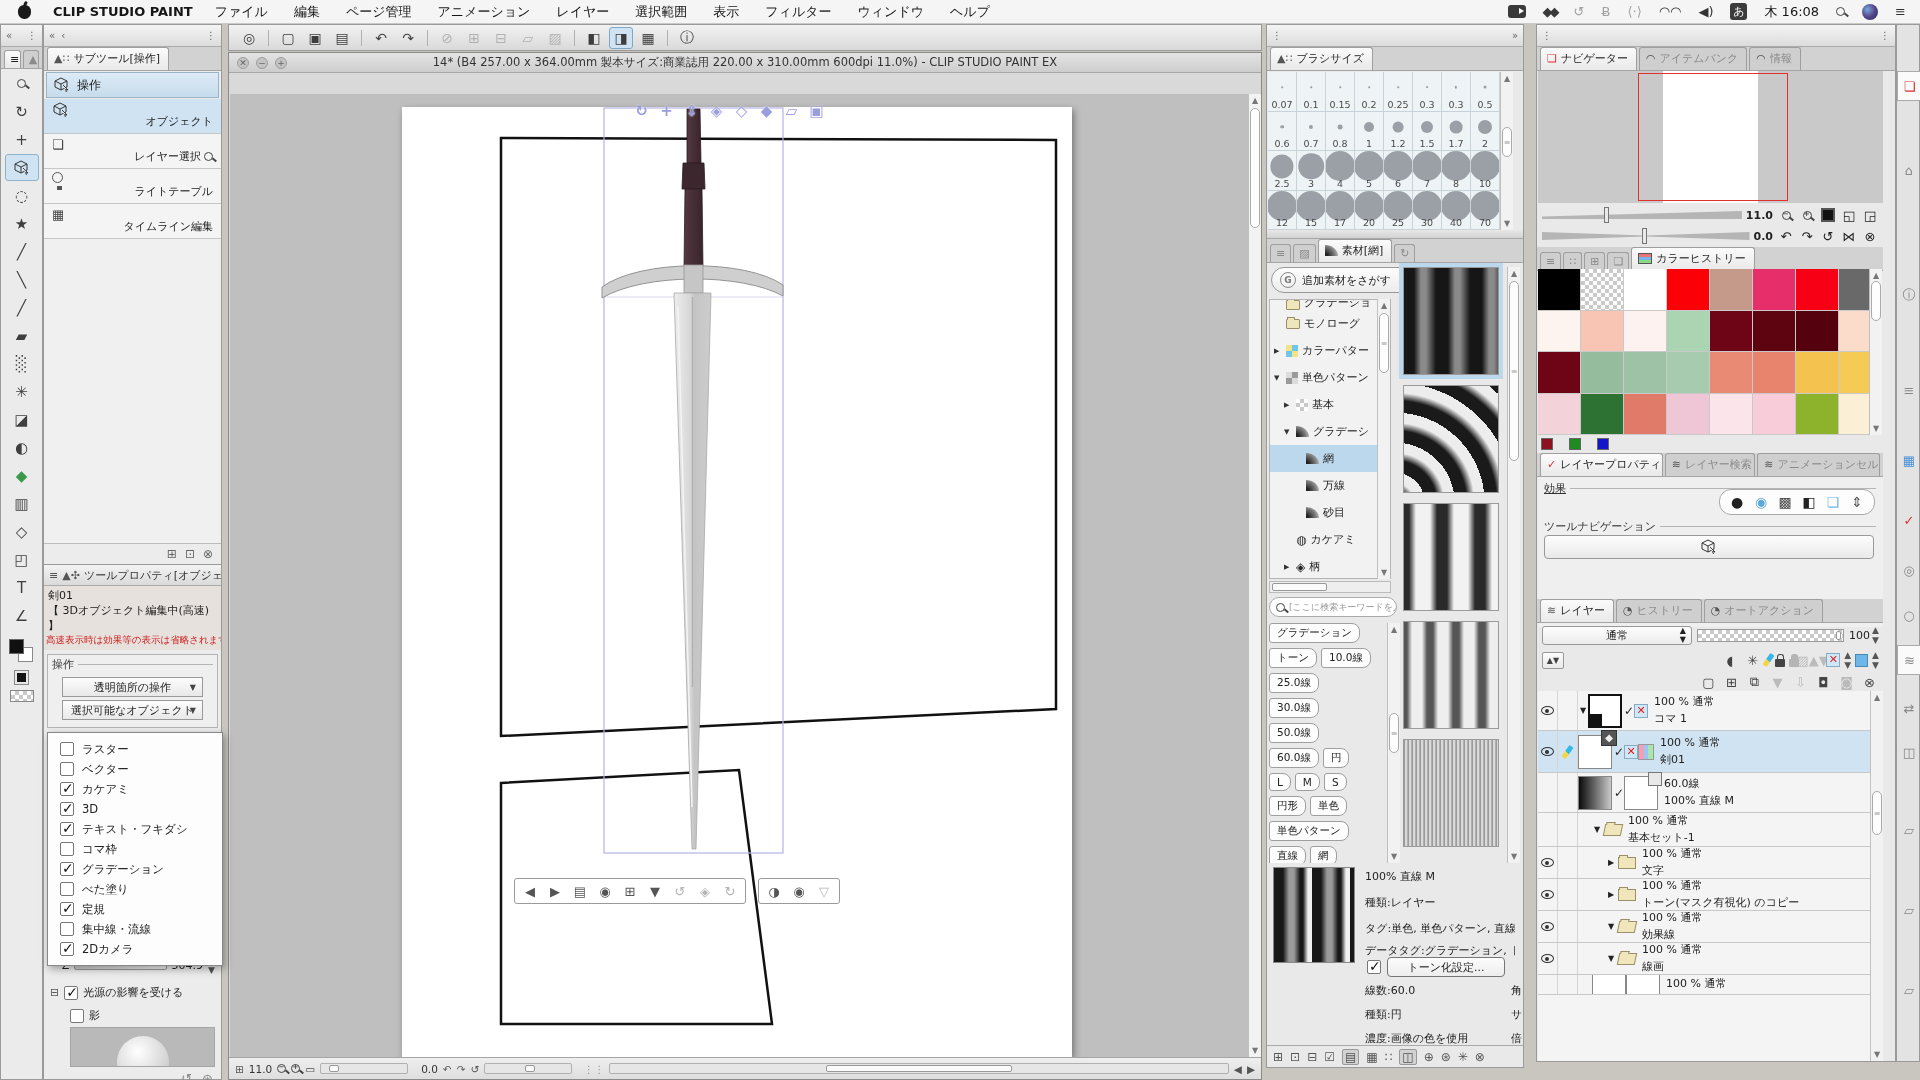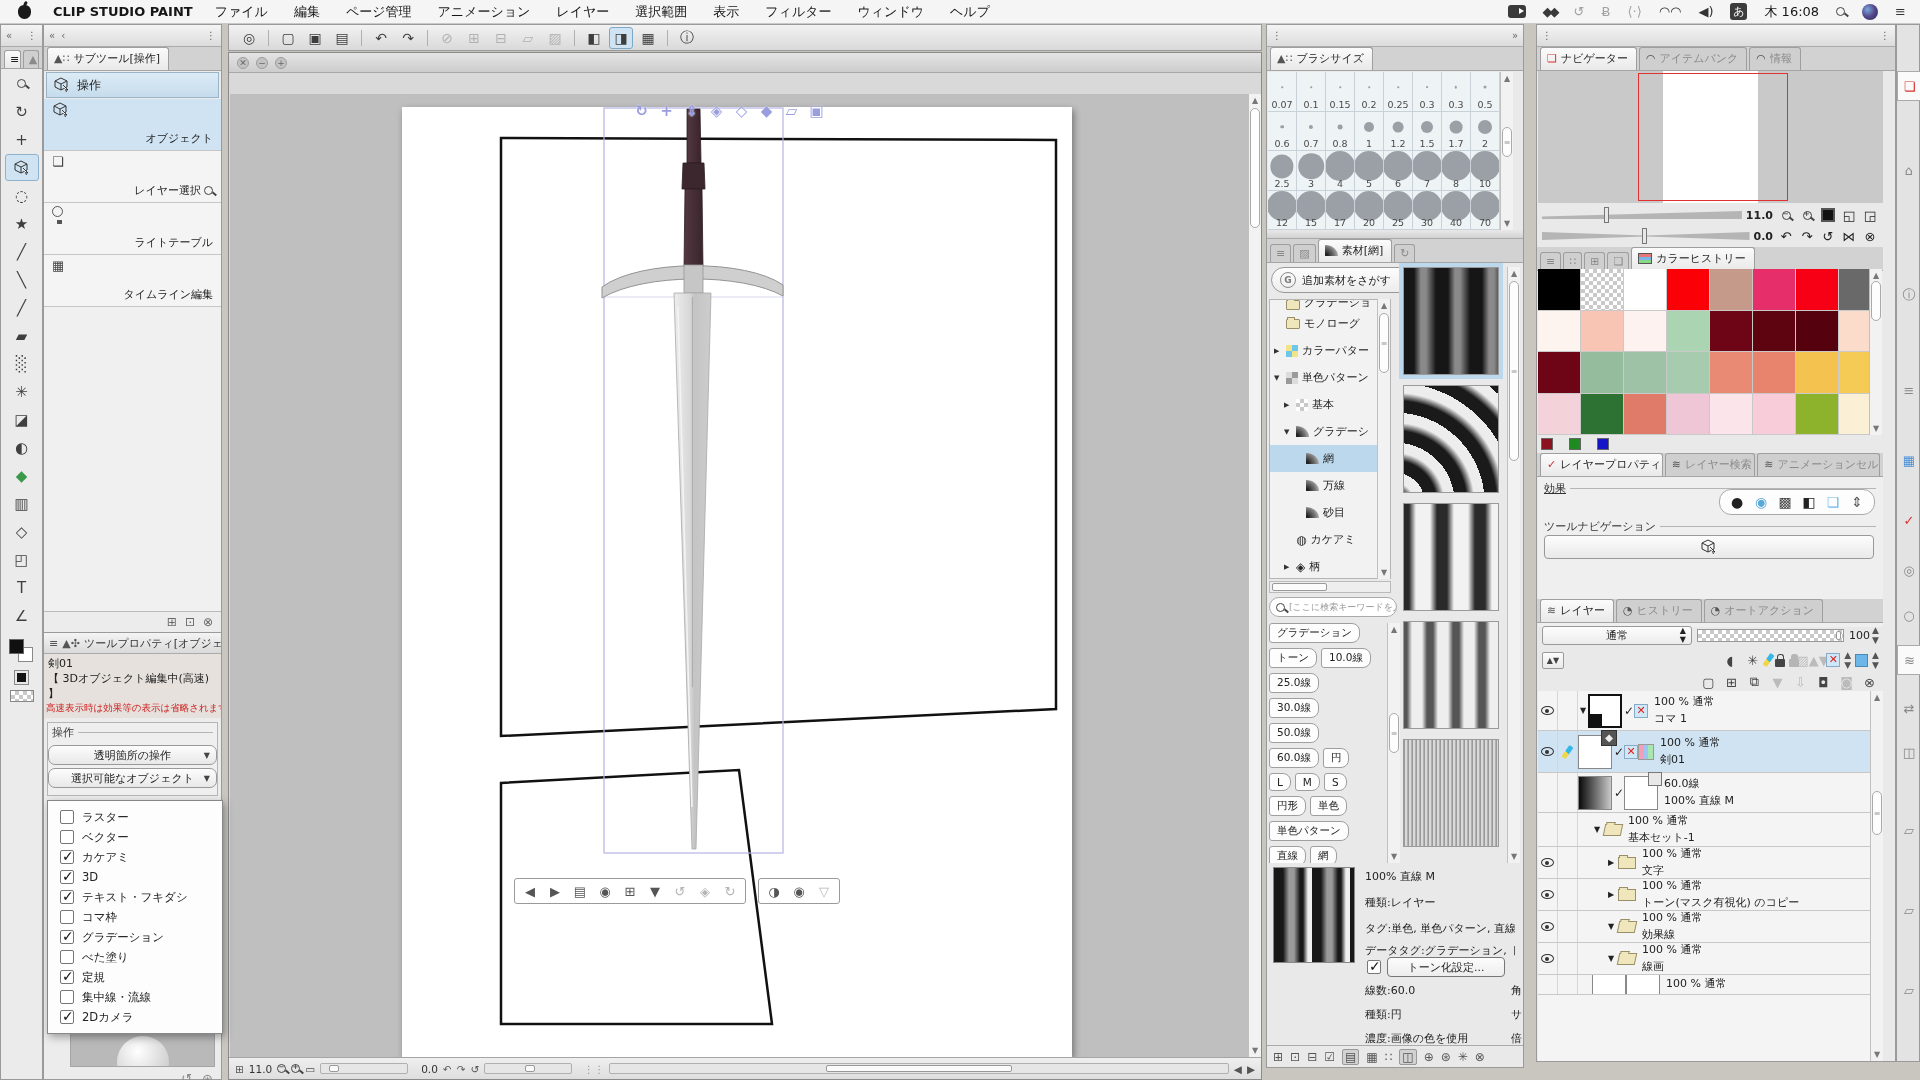--- a/index.html
+++ b/index.html
@@ -54,41 +54,41 @@
 .chip-w { position:absolute; left:11px; top:10px; width:15px; height:15px; background:#fff; border:1px solid #888; }
 .chip-sub { width:13px; height:13px; margin:4px auto 0; background:#141414; border:2px solid #e8e8e8; outline:1px solid #888; }
 .checker { background-image:linear-gradient(45deg,#c9c9c9 25%,transparent 25%,transparent 75%,#c9c9c9 75%),
   linear-gradient(45deg,#c9c9c9 25%,transparent 25%,transparent 75%,#c9c9c9 75%); background-size:8px 8px; background-position:0 0,4px 4px; background-color:#fff; }
 .chip-trans { width:24px; height:12px; margin:6px auto 0; border:1px solid #888; }
 
 
 #subtool { left:43px; top:0; width:179px; height:1056px; background:#ececec; }
 .st-group { height:26px; background:linear-gradient(#dcebf6,#c6dcec); border:1px solid #9ab4c6; margin:1px 2px;
   display:flex; align-items:center; gap:6px; padding:0 6px; font-size:12px; }
-.st-item { height:52px; border-bottom:1px solid #c6c6c6; position:relative; background:#f4f4f4; }
+.st-item { height:35px; border-bottom:1px solid #c6c6c6; position:relative; background:#f4f4f4; }
 .st-item.sel { background:#cfe3f2; }
 .st-item .st-ic { position:absolute; left:8px; top:3px; }
 .st-item .st-label { position:absolute; right:8px; bottom:4px; font-size:11px; color:#222; display:flex; gap:3px; align-items:center; }
 #st-empty { background:#f0f0f0; border-bottom:1px solid #bbb; }
 .st-foot { display:flex; justify-content:flex-end; gap:8px; padding:3px 8px; color:#666; font-size:12px; }
 
 
 .cube { position:relative; width:18px; height:16px; }
 .cube svg { display:block; }
 
 
 #toolprop-title { display:flex; align-items:center; gap:4px; height:22px; background:linear-gradient(#f4f4f4,#dadada);
   border-top:1px solid #9a9a9a; border-bottom:1px solid #ababab; padding:0 5px; font-size:11px; color:#333; white-space:nowrap; overflow:hidden; }
 #tp-target { background:#e6e1dc; padding:2px 4px 0; font-size:11px; }
 #tp-mode { background:#e6e1dc; padding:0 4px; font-size:11px; }
 #tp-warning { background:#e6e1dc; padding:1px 2px 3px; font-size:9.5px; color:#cc2222; white-space:nowrap; overflow:hidden; }
 .fieldset-label { display:flex; align-items:center; gap:4px; font-size:11px; color:#333; padding:2px 4px; }
 .fieldset-label::after { content:""; flex:1; border-top:1px solid #b5b5b5; }
-.dd-btn { display:flex; align-items:center; justify-content:center; gap:6px; height:20px; margin:3px 0;
-  background:linear-gradient(#fdfdfd,#e8e8e8); border:1px solid #999; border-radius:7px; font-size:11px; position:relative; }
+.dd-btn { display:flex; align-items:center; justify-content:center; gap:6px; height:20px; margin:3px 14px;
+  background:linear-gradient(#fdfdfd,#e8e8e8); border:1px solid #999; border-radius:0; font-size:11px; position:relative; }
 .dd-btn .car { position:absolute; right:6px; font-size:8px; color:#444; }
 #tp-overlay { position:absolute; left:3px; top:0; width:176px; background:#fdfdfd; border:1px solid #888;
   box-shadow:2px 3px 8px rgba(0,0,0,.35); z-index:20; padding:6px 0; }
 .cb-row { display:flex; align-items:center; gap:8px; height:20px; padding:0 12px; font-size:11.5px; }
 .cb { width:14px; height:14px; background:#fff; border:1px solid #777; border-radius:2px; position:relative; flex:none; }
 .cb.on::after { content:"✓"; position:absolute; left:1px; top:-3px; font-size:14px; font-weight:bold; color:#111; }
 .tp-zrow { display:flex; align-items:center; gap:5px; padding:0 6px; font-size:11px; }
 .slider-track { height:9px; background:linear-gradient(90deg,#cfcfcf,#f2f2f2); border:1px solid #999; border-radius:2px; flex:1; }
 .stepper { font-size:9px; color:#555; }
 .tp-light { display:flex; align-items:center; gap:5px; padding:0 6px; font-size:11px; }
@@ -501,20 +501,21 @@
     </div>
   </div>
 
   <div id="canvaswin" class="panel">
     <div id="cw-titlebar">
       <div class="traffic">
         <span class="tl-btn">✕</span>
         <span class="tl-btn">−</span>
         <span class="tl-btn">+</span>
       </div>
+      <div id="cw-title">14* (B4 257.00 x 364.00mm 製本サイズ:商業誌用 220.00 x 310.00mm 600dpi 11.0%)  - CLIP STUDIO PAINT EX</div>
     </div>
     <div id="cw-canvas">
       <div id="page">
         <svg width="670" height="950" viewBox="0 0 670 950">
           <defs>
             <linearGradient id="bladeGrad" x1="0" y1="0" x2="1" y2="0">
               <stop offset="0" stop-color="#ededed"></stop>
                 <stop offset="0.45" stop-color="#d6d6d6"></stop>
               <stop offset="0.55" stop-color="#c4c4c4"></stop>
                 <stop offset="1" stop-color="#cdcdcd"></stop>

